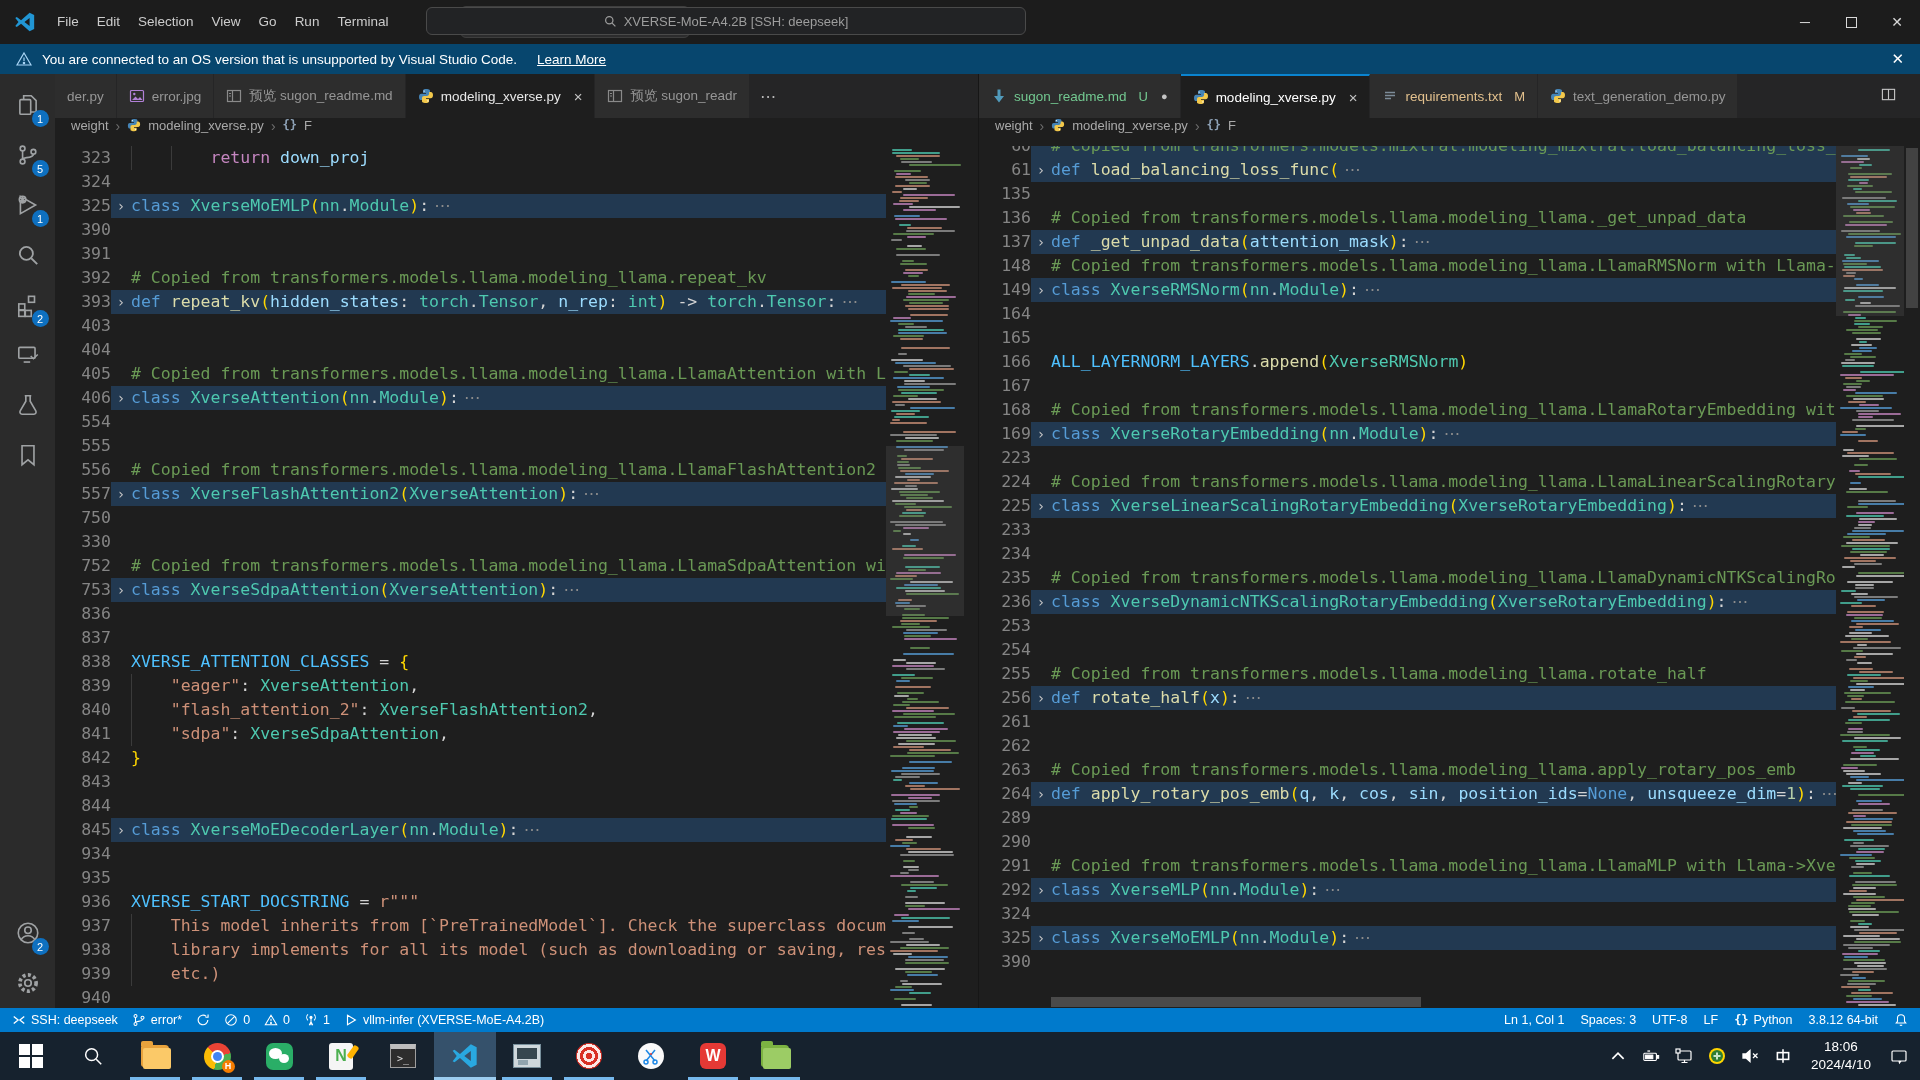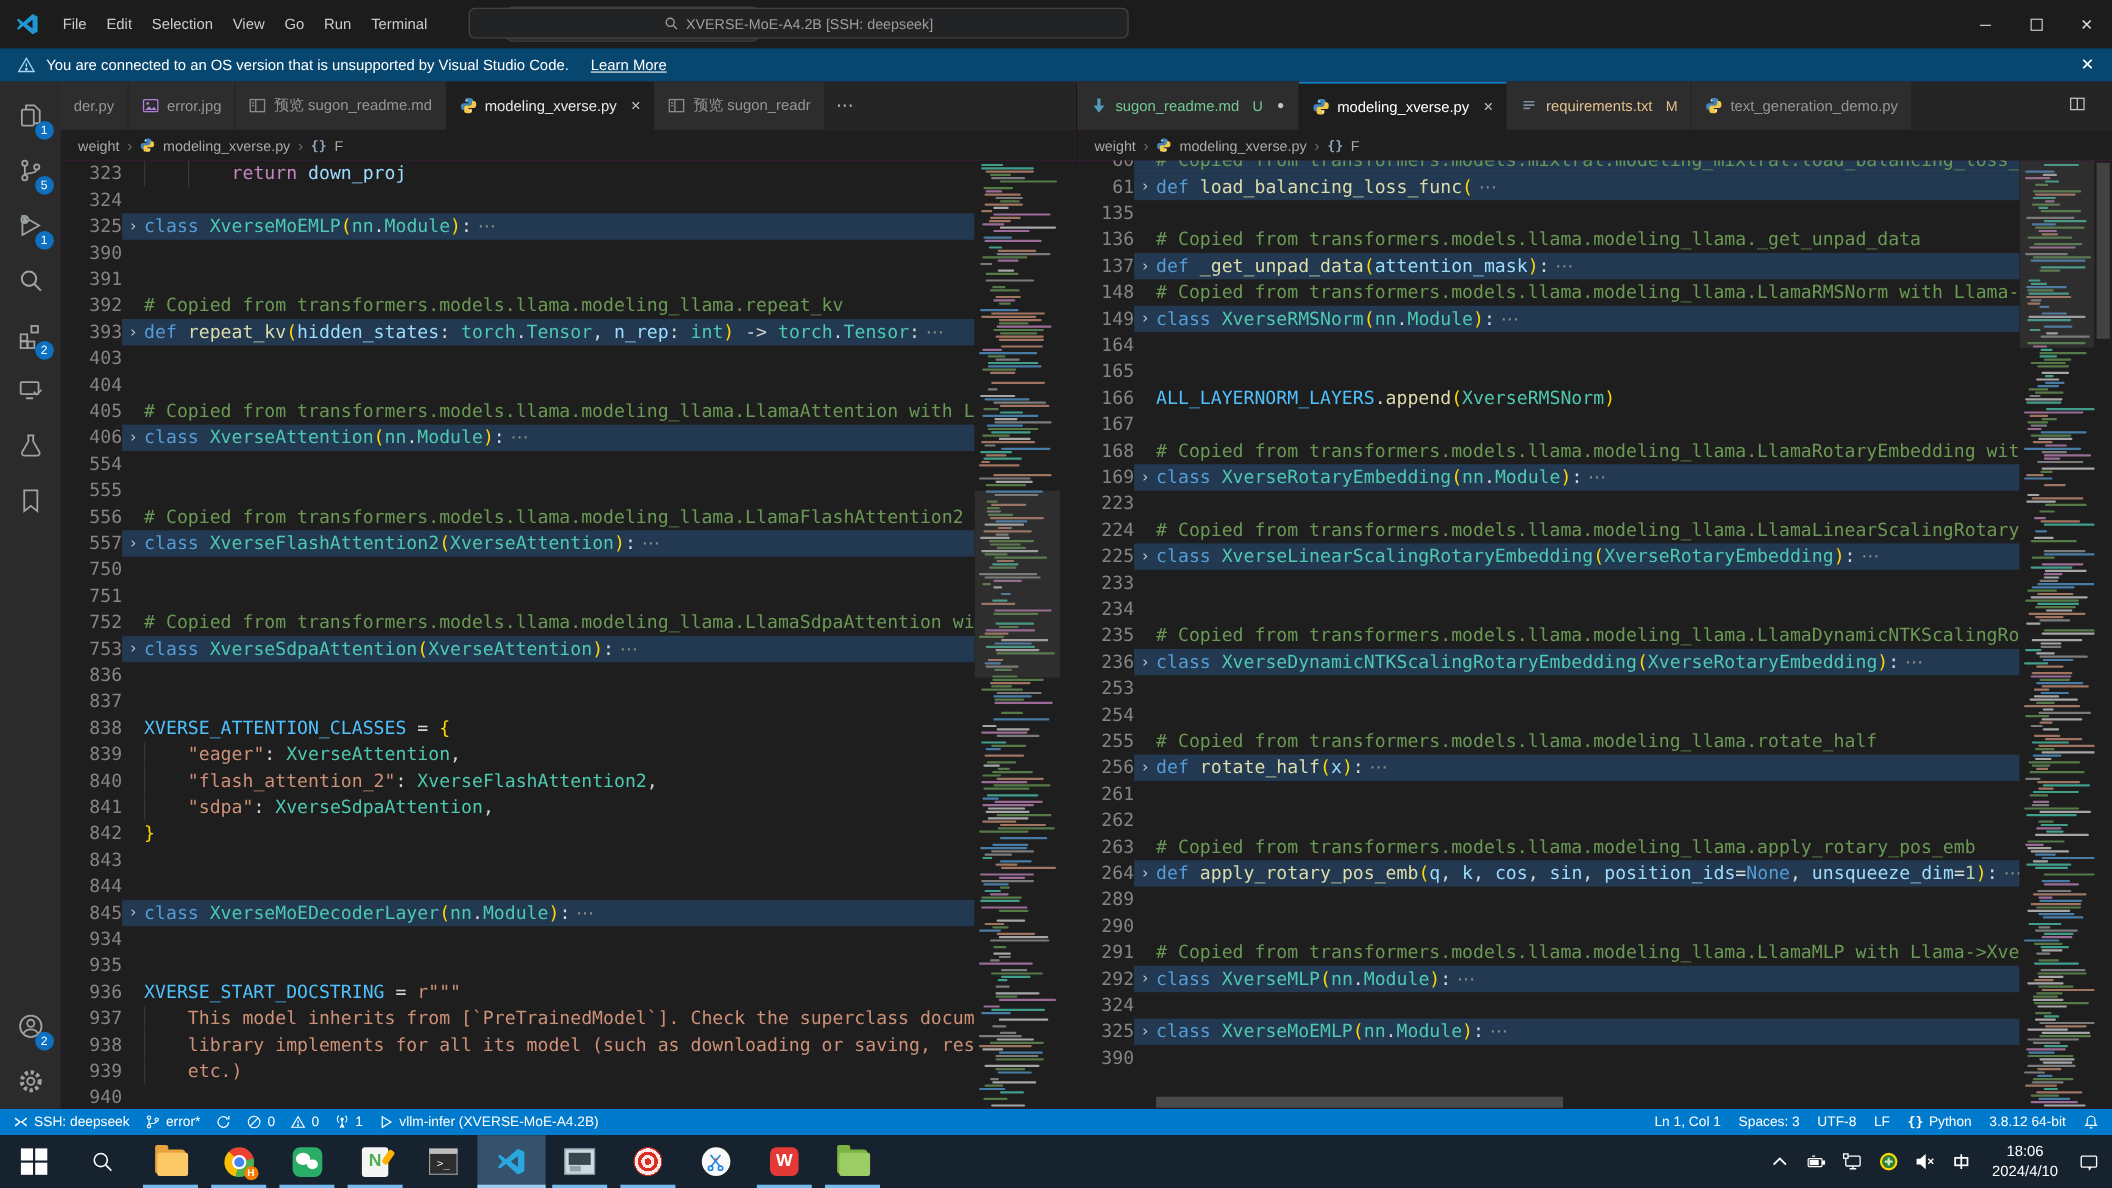--- a/index.html
+++ b/index.html
@@ -18,34 +18,34 @@
   .banner{height:30px;background:#07466e;color:#ffffff;display:flex;align-items:center;padding-left:16px;font-size:13.5px;position:relative;}
   .banner .blink{color:#fff;text-decoration:underline;margin-left:20px;cursor:pointer;}
   .banner .bclose{position:absolute;right:16px;color:#fff;font-size:15px;}
   
   .main{display:flex;height:934px;}
   .activitybar{width:55px;background:#2b2b2b;display:flex;flex-direction:column;align-items:center;padding-top:6px;}
   .abitem{width:48px;height:50px;display:flex;align-items:center;justify-content:center;position:relative;color:#9fa2a4;}
   .abitem svg{width:26px;height:26px;}
   .abbadge{position:absolute;right:3px;bottom:3px;background:#0e70c0;color:#fff;border-radius:50%;min-width:17px;height:17px;font-size:11px;display:flex;align-items:center;justify-content:center;padding:0 2px;}
   .abspacer{flex:1;}
-  .group{display:flex;flex-direction:column;background:#701a75;}
+  .group{display:flex;flex-direction:column;background:#eab308;}
   .g1{width:923px;}
   .g2{width:942px;border-left:1px solid #161616;}
   .tabbar{height:44px;background:#252526;display:flex;align-items:stretch;font-size:13.5px;color:#969696;overflow:hidden;flex:none;}
   .tab{display:flex;align-items:center;padding:0 12px;gap:7px;background:#2d2d2d;border-right:1px solid #252526;white-space:nowrap;position:relative;}
   .tab.activeun{background:#1e1e1e;color:#e8e8e8;}
   .tab.active{background:#1e1e1e;color:#ffffff;border-top:2px solid #0a84d0;}
   .tab .ticon{width:16px;height:16px;display:inline-flex;}
   .tab .tclose{margin-left:6px;color:#c5c5c5;font-size:15px;}
   .tab .tbadge{margin-left:5px;font-size:13px;}
   .tab .tdirty{margin-left:6px;color:#c4c4c4;font-size:11px;}
   .taboverflow{display:flex;align-items:center;padding:0 10px;color:#b8b8b8;font-size:16px;}
   .tabactions{margin-left:auto;display:flex;align-items:center;gap:12px;padding:0 12px;color:#c5c5c5;}
-  .breadcrumbs{height:28px;display:flex;align-items:center;padding-left:16px;color:#a9a9a9;font-size:13px;gap:7px;background:#1e1e1e;flex:none;}
+  .breadcrumbs{height:28px;display:flex;padding-left:16px;color:#a9a9a9;font-size:13px;gap:7px;background:#1e1e1e;flex:none;}
   .bcsep{color:#6e6e6e;font-size:14px;}
   .bcico{width:14px;height:14px;display:inline-flex;}
   
   .editor{position:relative;flex:1;display:flex;overflow:hidden;background:#1e1e1e;}
   .lines{flex:1;overflow:hidden;}
   .line{display:flex;height:24px;line-height:24px;font-family:"DejaVu Sans Mono",monospace;font-size:16.5px;white-space:pre;}
   .num{width:56px;text-align:right;color:#858585;flex:none;padding-right:0;}
   .g2 .num{width:52px;}
   .lrest{flex:1;display:flex;min-width:0;}
   .line.hl .lrest{background:#223951;}
@@ -352,21 +352,21 @@
           <div class="line hl"><span class="num">393</span><div class="lrest"><span class="fold">›</span><div class="ltext"><span class="tk-k">def</span><span class="tk-p"> </span><span class="tk-f">repeat_kv</span><span class="tk-b">(</span><span class="tk-v">hidden_states</span><span class="tk-p">: </span><span class="tk-t">torch</span><span class="tk-p">.</span><span class="tk-t">Tensor</span><span class="tk-p">, </span><span class="tk-v">n_rep</span><span class="tk-p">: </span><span class="tk-t">int</span><span class="tk-b">)</span><span class="tk-p"> -&gt; </span><span class="tk-t">torch</span><span class="tk-p">.</span><span class="tk-t">Tensor</span><span class="tk-p">:</span><span class="tk-e"> ⋯</span></div></div></div>
           <div class="line"><span class="num">403</span><div class="lrest"><span class="fold"></span><div class="ltext"></div></div></div>
           <div class="line"><span class="num">404</span><div class="lrest"><span class="fold"></span><div class="ltext"></div></div></div>
           <div class="line"><span class="num">405</span><div class="lrest"><span class="fold"></span><div class="ltext"><span class="tk-c"># Copied from transformers.models.llama.modeling_llama.LlamaAttention with Llama-&gt;Xverse</span></div></div></div>
           <div class="line hl"><span class="num">406</span><div class="lrest"><span class="fold">›</span><div class="ltext"><span class="tk-k">class</span><span class="tk-p"> </span><span class="tk-t">XverseAttention</span><span class="tk-b">(</span><span class="tk-t">nn</span><span class="tk-p">.</span><span class="tk-t">Module</span><span class="tk-b">)</span><span class="tk-p">:</span><span class="tk-e"> ⋯</span></div></div></div>
           <div class="line"><span class="num">554</span><div class="lrest"><span class="fold"></span><div class="ltext"></div></div></div>
           <div class="line"><span class="num">555</span><div class="lrest"><span class="fold"></span><div class="ltext"></div></div></div>
           <div class="line"><span class="num">556</span><div class="lrest"><span class="fold"></span><div class="ltext"><span class="tk-c"># Copied from transformers.models.llama.modeling_llama.LlamaFlashAttention2 with Llama-&gt;Xverse</span></div></div></div>
           <div class="line hl"><span class="num">557</span><div class="lrest"><span class="fold">›</span><div class="ltext"><span class="tk-k">class</span><span class="tk-p"> </span><span class="tk-t">XverseFlashAttention2</span><span class="tk-b">(</span><span class="tk-t">XverseAttention</span><span class="tk-b">)</span><span class="tk-p">:</span><span class="tk-e"> ⋯</span></div></div></div>
           <div class="line"><span class="num">750</span><div class="lrest"><span class="fold"></span><div class="ltext"></div></div></div>
-          <div class="line"><span class="num">751</span><div class="lrest"><span class="fold"></span><div class="ltext"></div></div></div>
+          <div class="line"><span class="num">330</span><div class="lrest"><span class="fold"></span><div class="ltext"></div></div></div>
           <div class="line"><span class="num">752</span><div class="lrest"><span class="fold"></span><div class="ltext"><span class="tk-c"># Copied from transformers.models.llama.modeling_llama.LlamaSdpaAttention with Llama-&gt;Xverse</span></div></div></div>
           <div class="line hl"><span class="num">753</span><div class="lrest"><span class="fold">›</span><div class="ltext"><span class="tk-k">class</span><span class="tk-p"> </span><span class="tk-t">XverseSdpaAttention</span><span class="tk-b">(</span><span class="tk-t">XverseAttention</span><span class="tk-b">)</span><span class="tk-p">:</span><span class="tk-e"> ⋯</span></div></div></div>
           <div class="line"><span class="num">836</span><div class="lrest"><span class="fold"></span><div class="ltext"></div></div></div>
           <div class="line"><span class="num">837</span><div class="lrest"><span class="fold"></span><div class="ltext"></div></div></div>
           <div class="line"><span class="num">838</span><div class="lrest"><span class="fold"></span><div class="ltext"><span class="tk-ct">XVERSE_ATTENTION_CLASSES</span><span class="tk-p"> = </span><span class="tk-b">{</span></div></div></div>
           <div class="line"><span class="num">839</span><div class="lrest"><span class="fold"></span><div class="ltext"><span class="guide" style="left: calc(0ch);"></span><span class="tk-p">    </span><span class="tk-s">"eager"</span><span class="tk-p">: </span><span class="tk-t">XverseAttention</span><span class="tk-p">,</span></div></div></div>
           <div class="line"><span class="num">840</span><div class="lrest"><span class="fold"></span><div class="ltext"><span class="guide" style="left: calc(0ch);"></span><span class="tk-p">    </span><span class="tk-s">"flash_attention_2"</span><span class="tk-p">: </span><span class="tk-t">XverseFlashAttention2</span><span class="tk-p">,</span></div></div></div>
           <div class="line"><span class="num">841</span><div class="lrest"><span class="fold"></span><div class="ltext"><span class="guide" style="left: calc(0ch);"></span><span class="tk-p">    </span><span class="tk-s">"sdpa"</span><span class="tk-p">: </span><span class="tk-t">XverseSdpaAttention</span><span class="tk-p">,</span></div></div></div>
           <div class="line"><span class="num">842</span><div class="lrest"><span class="fold"></span><div class="ltext"><span class="tk-b">}</span></div></div></div>
           <div class="line"><span class="num">843</span><div class="lrest"><span class="fold"></span><div class="ltext"></div></div></div>

